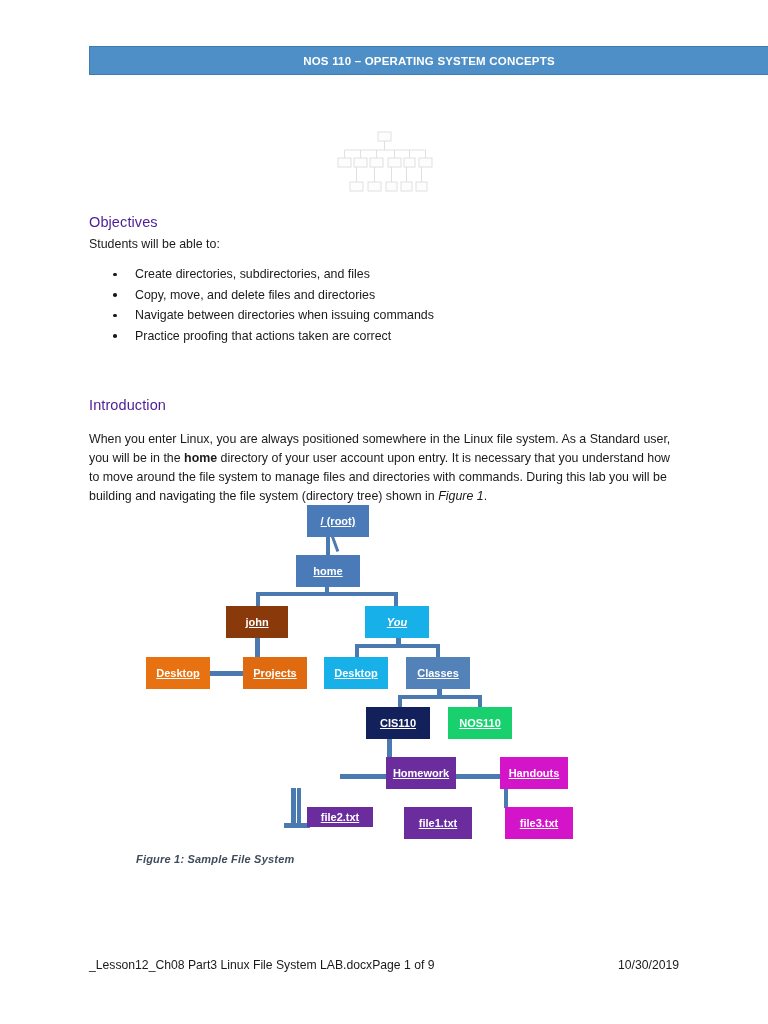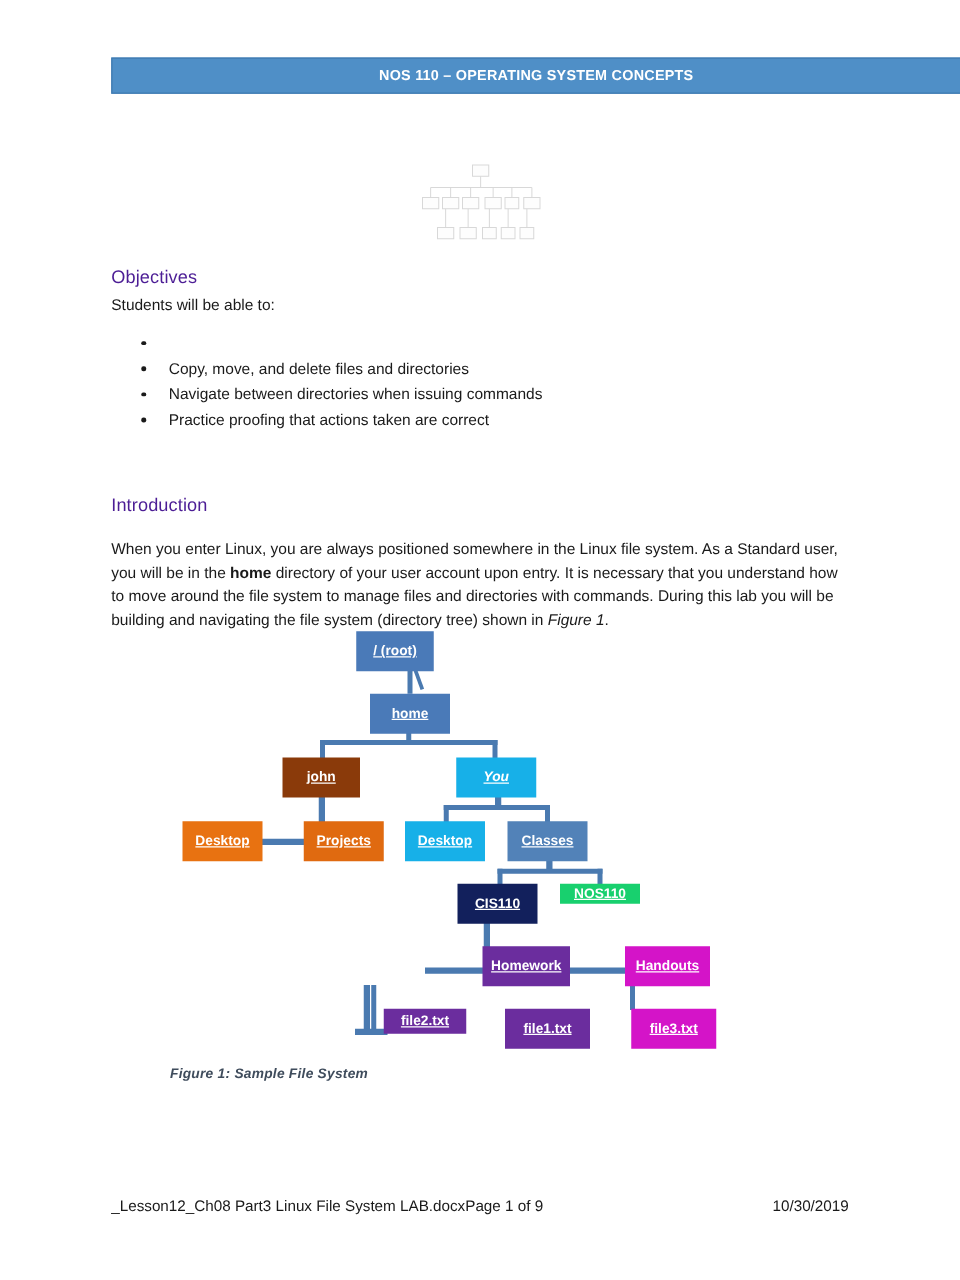--- a/index.html
+++ b/index.html
@@ -200,21 +200,21 @@
       <path d="M8.5 20 L89.5 20"></path>
       <path d="M8.5 20 L8.5 28 M24.5 20 L24.5 28 M40.5 20 L40.5 28 M58.5 20 L58.5 28 M73.5 20 L73.5 28 M89.5 20 L89.5 28"></path>
       <path d="M20.5 37 L20.5 52 M38.5 37 L38.5 52 M55.5 37 L55.5 52 M70.5 37 L70.5 52 M85.5 37 L85.5 52"></path>
     </g>
   </svg>
 
   <div class="h2" id="objectives-heading">Objectives</div>
   <div class="body-line" id="objectives-lead">Students will be able to:</div>
 
   <ul class="bullets">
-    <li><span class="bullet-dot"></span></li>
+    <li><span class="bullet-dot"></span><span>Create directories, subdirectories, and files</span></li>
     <li><span class="bullet-dot"></span><span>Copy, move, and delete files and directories</span></li>
     <li><span class="bullet-dot"></span><span>Navigate between directories when issuing commands</span></li>
     <li><span class="bullet-dot"></span><span>Practice proofing that actions taken are correct</span></li>
   </ul>
 
   <div class="h2" id="introduction-heading">Introduction</div>
   <p class="intro-para"><span>When you enter Linux, you are always positioned somewhere in the Linux file system. As a Standard user, you will be in the </span><b>home</b><span> directory of your user account upon entry. It is necessary that you understand how to move around the file system to manage files and directories with commands. During this lab you will be building and navigating the file system (directory tree) shown in </span><i>Figure 1</i><span>.</span></p>
 
   <div class="diagram">
 
@@ -241,21 +241,21 @@
 
     <div class="edge" style="left:387px; top:243px; width:5px; height:39px;"></div>
     <div class="edge" style="left:340px; top:279px; width:167px; height:5px;"></div>
 
     <div class="edge" style="left:291px; top:293px; width:5px; height:39px;"></div>
     <div class="edge" style="left:297px; top:293px; width:4px; height:39px;"></div>
     <div class="edge" style="left:284px; top:328px; width:26px; height:5px;"></div>
 
     <div class="edge" style="left:504px; top:293px; width:4px; height:20px;"></div>
 
-    <div class="node" style="left:285px; top:10px; width:62px; height:32px; background:#4a7ab8;">
+    <div class="node" style="left:307px; top:10px; width:62px; height:32px; background:#4a7ab8;">
       <span>/ (root)</span>
     </div>
 
     <div class="node" style="left:296px; top:60px; width:64px; height:32px; background:#4a7ab8;">
       <span>home</span>
     </div>
 
     <div class="node" style="left:226px; top:111px; width:62px; height:32px; background:#8a3a0a;">
       <span>john</span>
     </div>
@@ -277,21 +277,21 @@
     </div>
 
     <div class="node" style="left:406px; top:162px; width:64px; height:32px; background:#5282b8;">
       <span>Classes</span>
     </div>
 
     <div class="node" style="left:366px; top:212px; width:64px; height:32px; background:#12205c;">
       <span>CIS110</span>
     </div>
 
-    <div class="node" style="left:448px; top:212px; width:64px; height:16px; background:#18d06e;">
+    <div class="node" style="left:448px; top:212px; width:64px; height:32px; background:#18d06e;">
       <span>NOS110</span>
     </div>
 
     <div class="node" style="left:386px; top:262px; width:70px; height:32px; background:#6b2d9e;">
       <span>Homework</span>
     </div>
 
     <div class="node" style="left:500px; top:262px; width:68px; height:32px; background:#d414c8;">
       <span>Handouts</span>
     </div>

